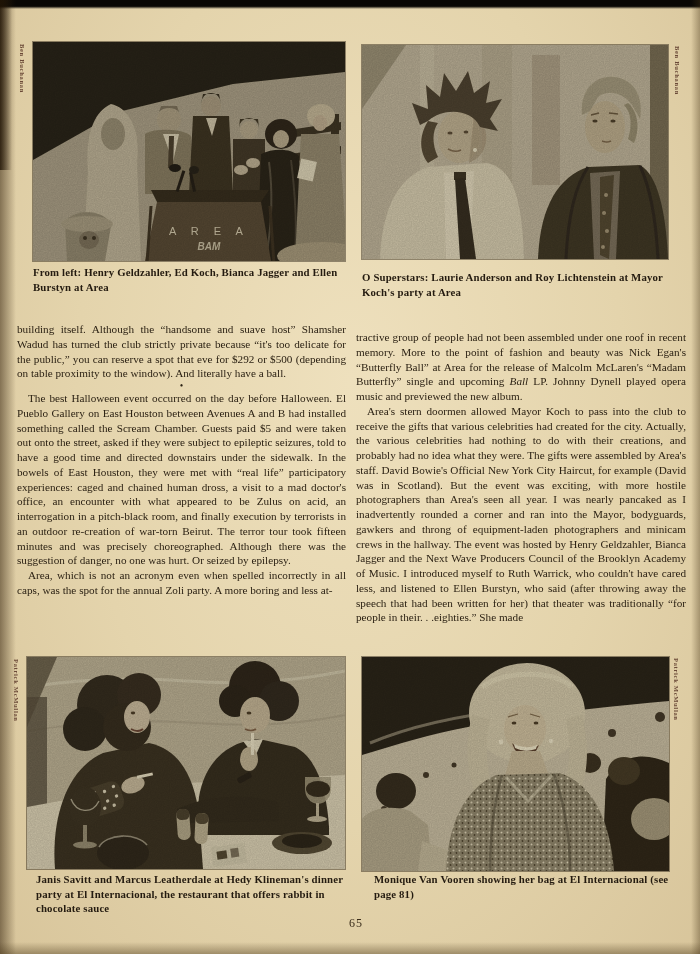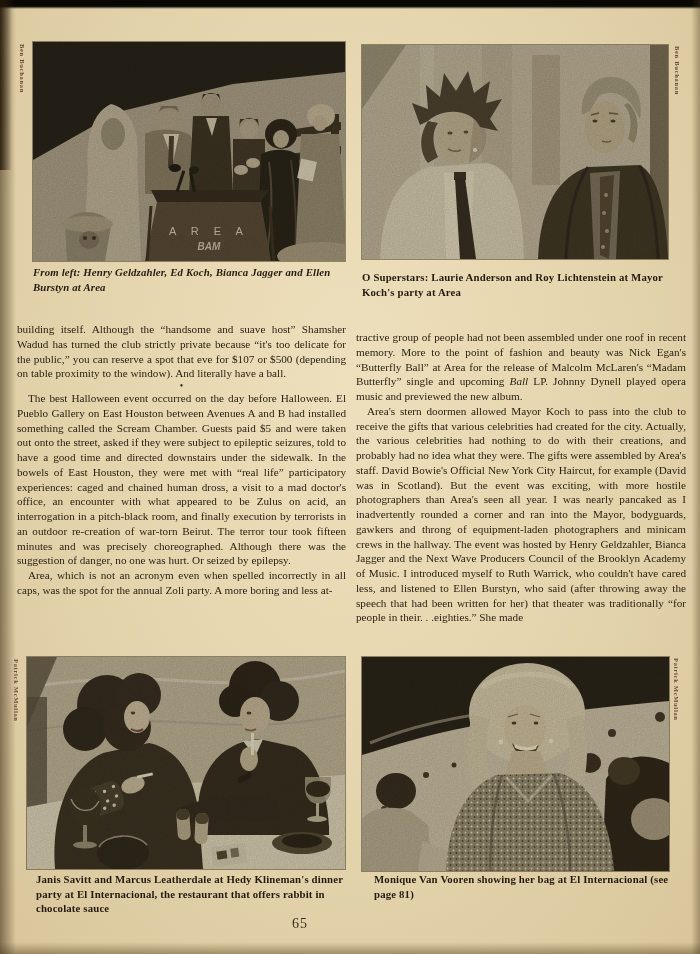--- a/index.html
+++ b/index.html
@@ -23,22 +23,22 @@
   .credit{position:absolute;writing-mode:vertical-rl;
     font:700 6.5px "Liberation Serif", serif;letter-spacing:.7px;color:#6b4a38;}
   .caption{position:absolute;font-weight:700;font-size:10.8px;line-height:14.6px;
     color:#241b10;letter-spacing:.15px;}
   .cap-line{white-space:nowrap;}
   .col{position:absolute;width:329px;font-size:11.2px;line-height:14.75px;
     text-align:justify;color:#2c2214;}
   .col p{margin:0;}
   .col p.indent{text-indent:11px;}
   .sep{ text-align:center;font-size:10px;line-height:10px;margin:5px 0 6px 0;}
-  .pagenum{position:absolute;left:292px;top:916px;width:100px;text-align:left;
-    font-size:14px;color:#3a2d1a;letter-spacing:1px;}
+  .pagenum{position:absolute;left:306px;top:916px;width:100px;text-align:center;
+    font-size:12px;color:#3a2d1a;letter-spacing:1px;}
   i{font-style:italic;}
 </style>
 </head>
 <body>
 
 <div class="page">
 
   <div class="edge-top"></div>
   <div class="edge-left"></div>
   <div class="edge-left-top"></div>
@@ -171,31 +171,31 @@
       <path d="M266,58 C276,66 278,84 272,98 L266,94 C270,82 270,68 262,60 Z" fill="#8a8166"></path>
       <ellipse cx="233" cy="76" rx="2.6" ry="1.6" fill="#3c2f1c"></ellipse>
       <ellipse cx="251" cy="76" rx="2.6" ry="1.6" fill="#3c2f1c"></ellipse>
       <path d="M229,70 l8,-2 M247,68 l9,1" stroke="#5a4a32" stroke-width="1.4"></path>
       <path d="M240,96 q5,2 9,0" stroke="#6e5a40" stroke-width="1.4" fill="none"></path>
     </g>
     <rect width="306" height="214" fill="#d8c49a" opacity=".10"></rect>
     <rect width="306" height="214" filter="url(#gr2)" opacity=".16"></rect>
   </svg>
 
-  <div class="caption" style="left:33px;top:265px;width:320px;font-style:italic;">
+  <div class="caption" style="left:33px;top:265px;width:320px;">
     <div class="cap-line">From left: Henry Geldzahler, Ed Koch, Bianca Jagger and Ellen</div>
     <div class="cap-line">Burstyn at Area</div>
   </div>
   <div class="caption" style="left:362px;top:270px;width:320px;">
     <div class="cap-line">O Superstars: Laurie Anderson and Roy Lichtenstein at Mayor</div>
     <div class="cap-line">Koch's party at Area</div>
   </div>
 
   <div class="col" style="left:17px;top:322px;">
-    <p>building itself. Although the “handsome and suave host” Shamsher Wadud has turned the club strictly private because “it's too delicate for the public,” you can reserve a spot that eve for $107 or $500 (depending on table proximity to the window). And literally have a ball.</p>
+    <p>building itself. Although the “handsome and suave host” Shamsher Wadud has turned the club strictly private because “it's too delicate for the public,” you can reserve a spot that eve for $292 or $500 (depending on table proximity to the window). And literally have a ball.</p>
     <p class="sep">•</p>
     <p class="indent">The best Halloween event occurred on the day before Halloween. El Pueblo Gallery on East Houston between Avenues A and B had installed something called the Scream Chamber. Guests paid $5 and were taken out onto the street, asked if they were subject to epileptic seizures, told to have a good time and directed downstairs under the sidewalk. In the bowels of East Houston, they were met with “real life” participatory experiences: caged and chained human dross, a visit to a mad doctor's office, an encounter with what appeared to be Zulus on acid, an interrogation in a pitch-black room, and finally execution by terrorists in an outdoor re-creation of war-torn Beirut. The terror tour took fifteen minutes and was precisely choreographed. Although there was the suggestion of danger, no one was hurt. Or seized by epilepsy.</p>
     <p class="indent">Area, which is not an acronym even when spelled incorrectly in all caps, was the spot for the annual Zoli party. A more boring and less at-</p>
   </div>
   <div class="col" style="left:356px;top:330px;width:330px;">
     <p><span>tractive group of people had not been assembled under one roof in recent memory. More to the point of fashion and beauty was Nick Egan's “Butterfly Ball” at Area for the release of Malcolm McLaren's “Madam Butterfly” single and upcoming </span><i>Ball</i><span> LP. Johnny Dynell played opera music and previewed the new album.</span></p>
     <p class="indent">Area's stern doormen allowed Mayor Koch to pass into the club to receive the gifts that various celebrities had created for the city. Actually, the various celebrities had nothing to do with their creations, and probably had no idea what they were. The gifts were assembled by Area's staff. David Bowie's Official New York City Haircut, for example (David was in Scotland). But the event was exciting, with more hostile photographers than Area's seen all year. I was nearly pancaked as I inadvertently rounded a corner and ran into the Mayor, bodyguards, gawkers and throng of equipment-laden photographers and minicam crews in the hallway. The event was hosted by Henry Geldzahler, Bianca Jagger and the Next Wave Producers Council of the Brooklyn Academy of Music. I introduced myself to Ruth Warrick, who couldn't have cared less, and listened to Ellen Burstyn, who said (after throwing away the speech that had been written for her) that theater was traditionally “for people in their. . .eighties.” She made</p>
   </div>
 
   <svg class="photo" style="left:27px;top:657px;" width="318" height="212" viewBox="0 0 318 212">

